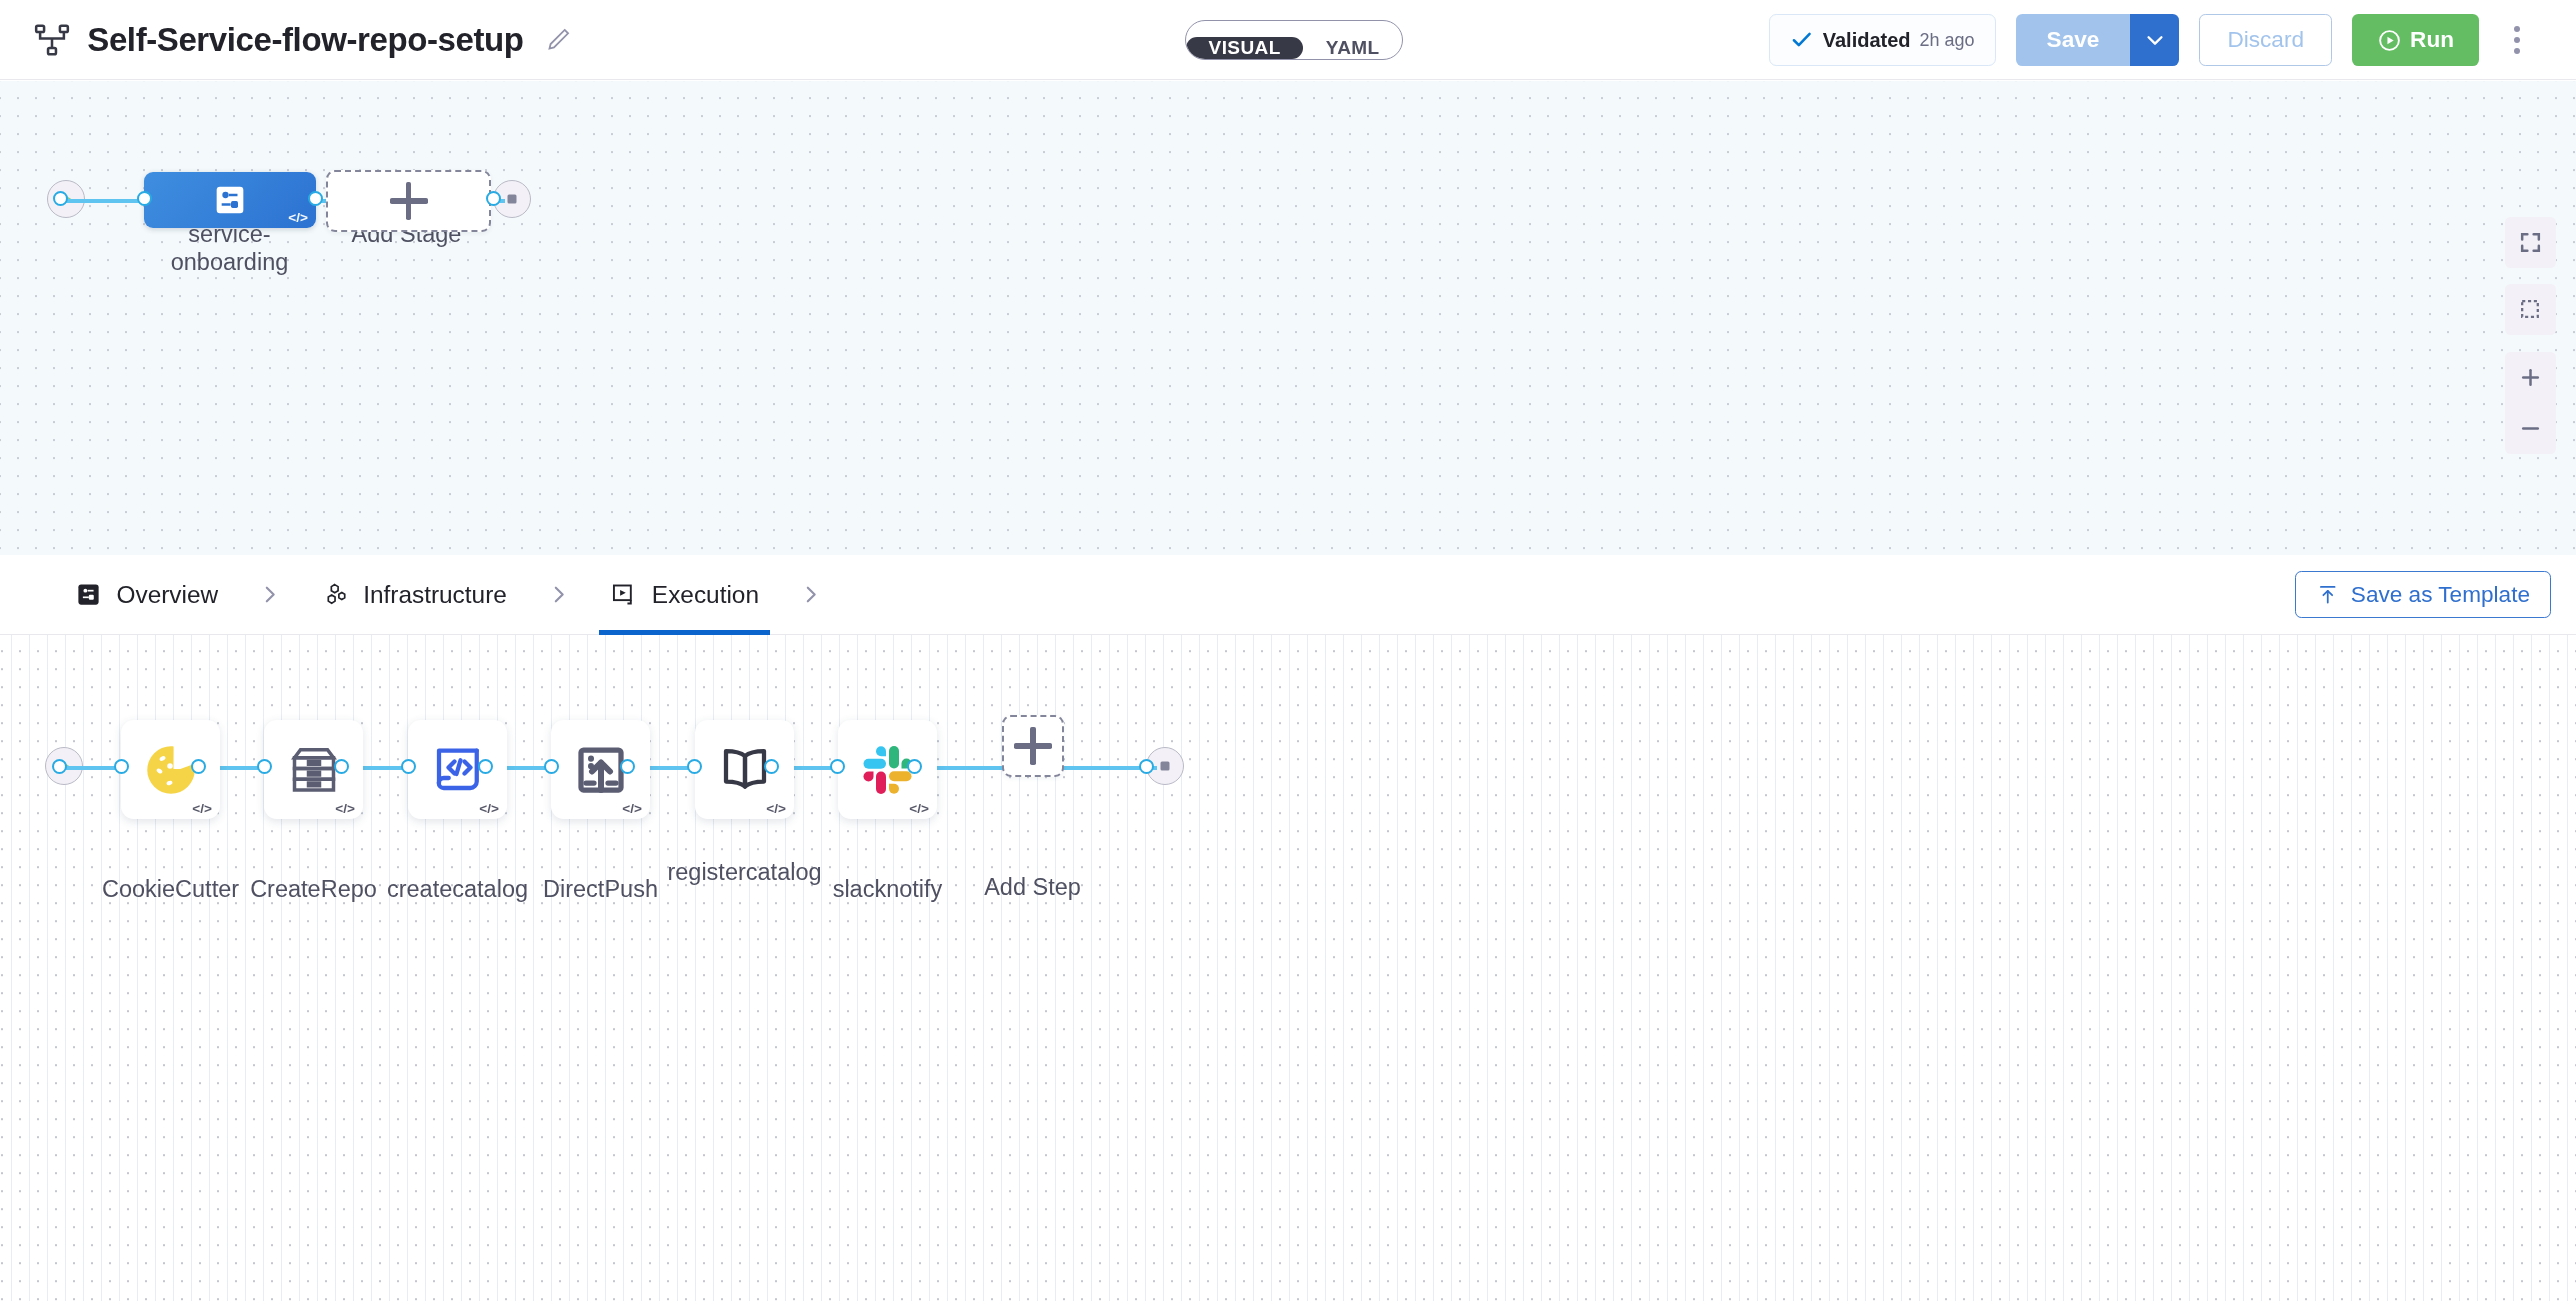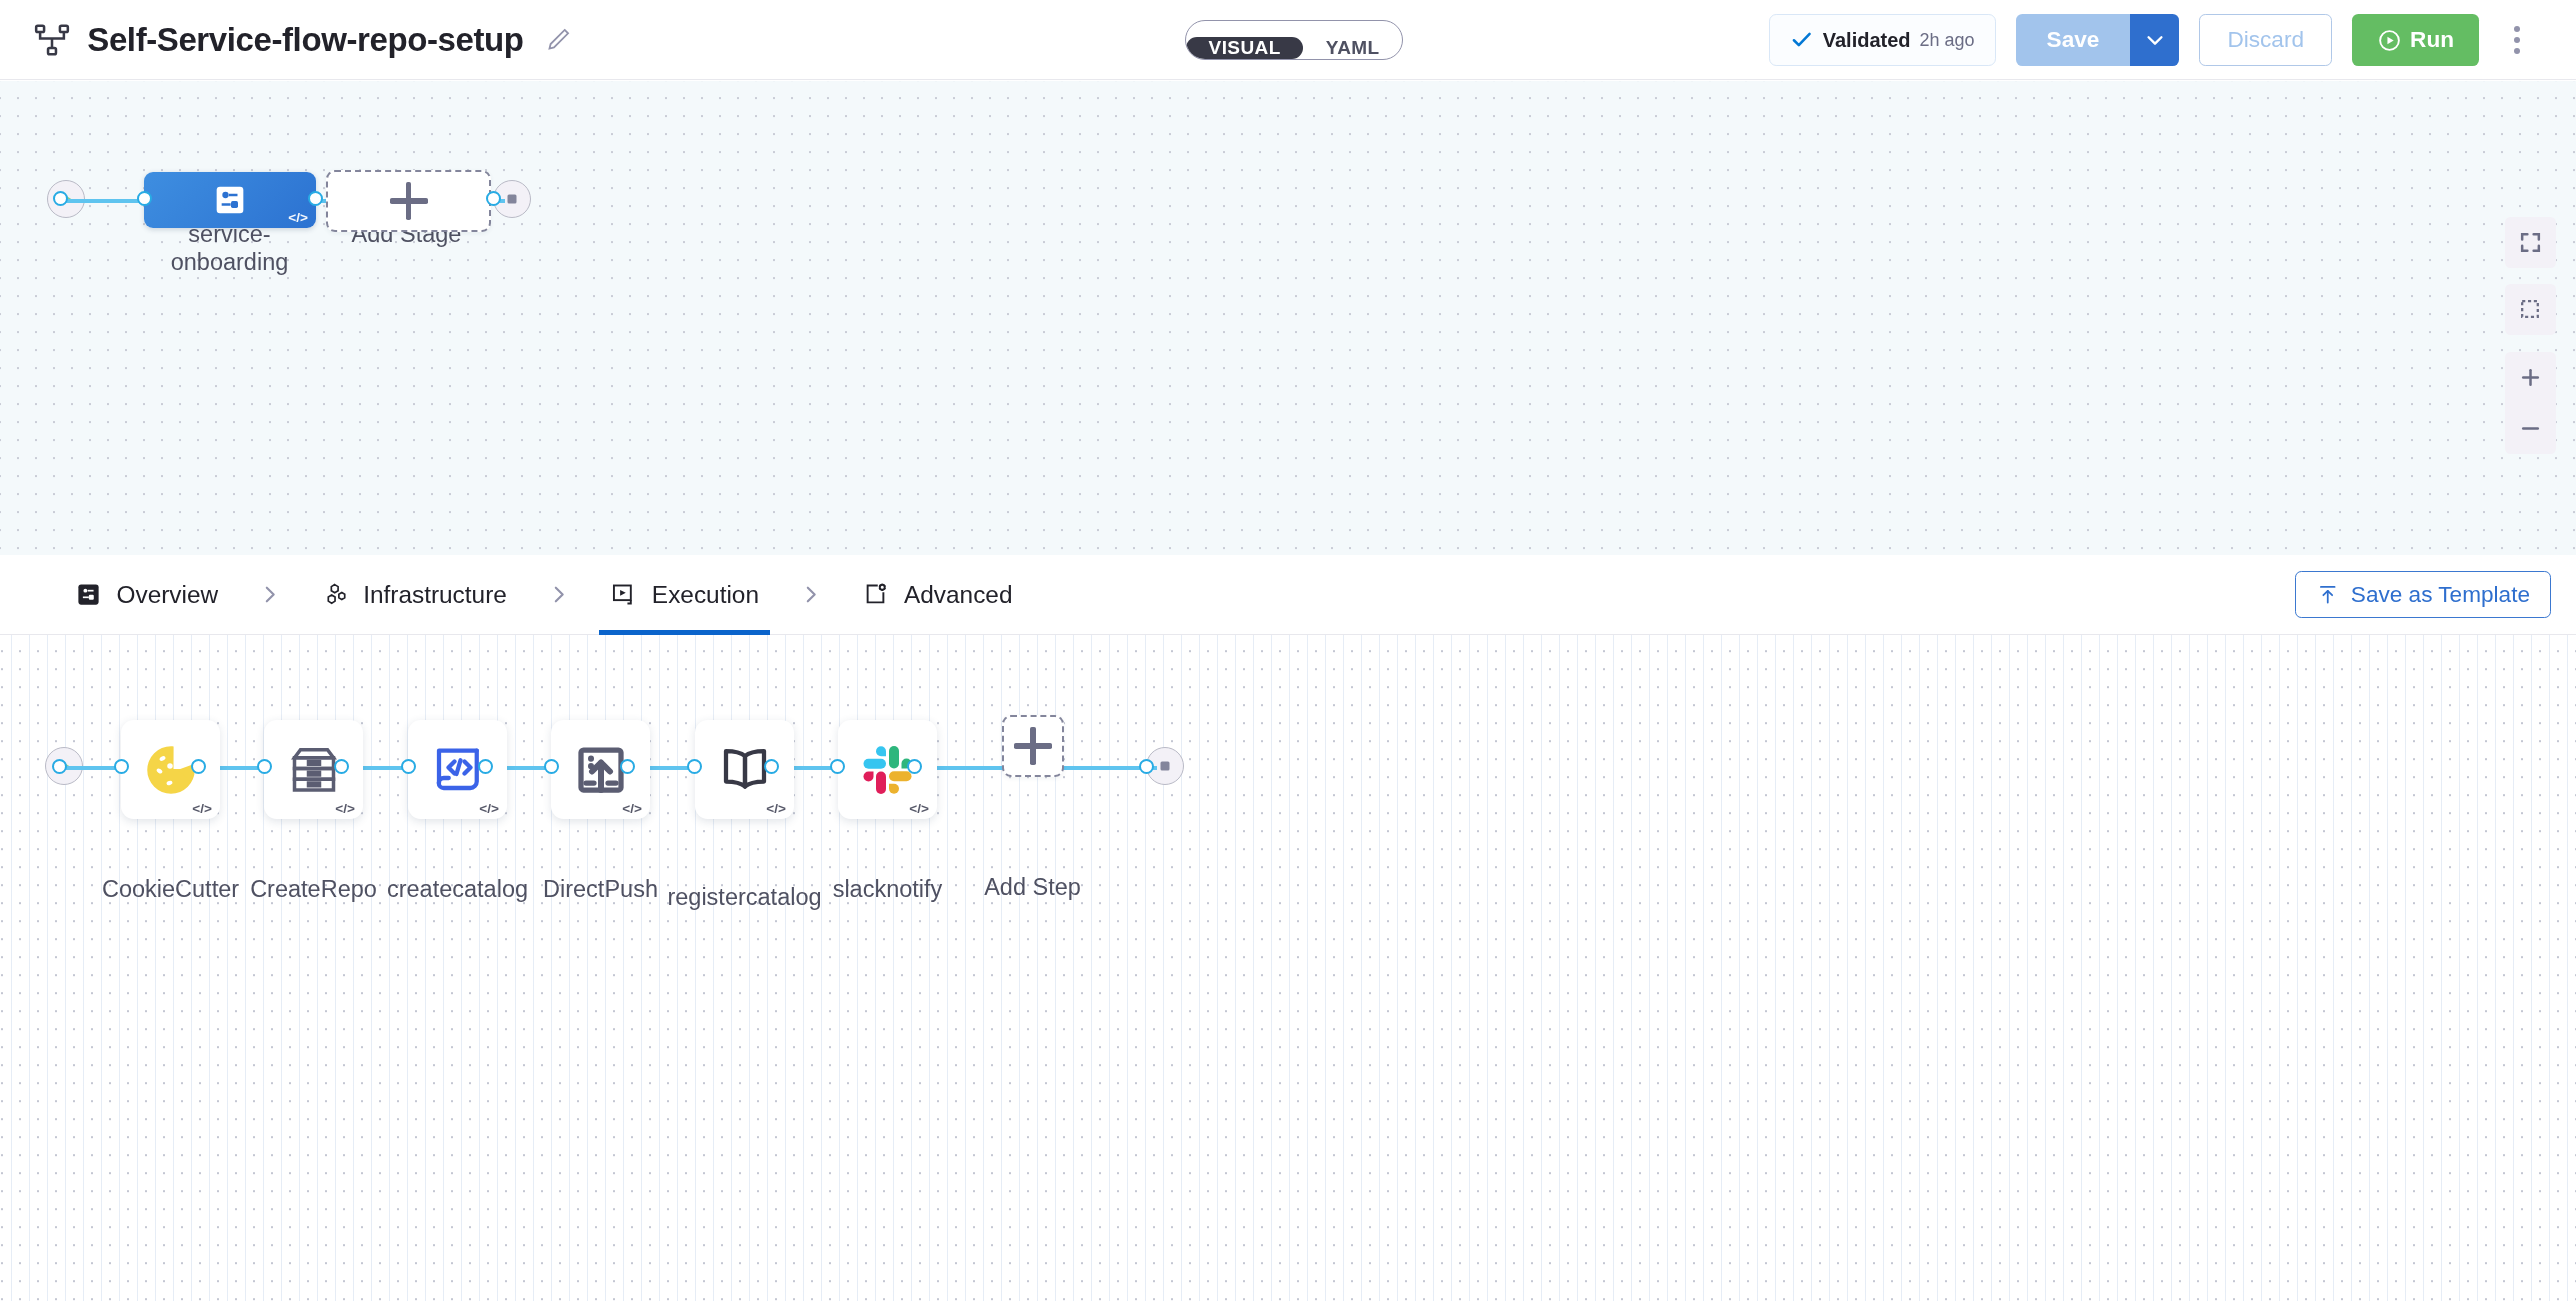--- a/index.html
+++ b/index.html
@@ -405,30 +405,20 @@
     <span>Execution</span>
   </div>
   <div class="tab-sep">
     <span>
       <svg viewBox="0 0 24 24" fill="none" stroke="currentColor" stroke-width="2.2" stroke-linecap="round" stroke-linejoin="round">
           <path d="M9 5l7 7-7 7"></path>
         </svg>
     </span>
   </div>
 
-  <div class="tab">
-    <span>
-      <svg viewBox="0 0 24 24" fill="none" stroke="currentColor" stroke-width="1.7">
-        <path d="M14 4H5v15h14v-9"></path>
-        <circle cx="18" cy="5.6" r="2.2"></circle>
-        <path d="M18 2.4v1.1M18 7.7v1.1M15.2 4l0.9 .6M19.9 6.6l.9 .6M20.8 4l-.9 .6M16.1 6.6l-.9 .6"></path>
-      </svg>
-    </span>
-    <span>Advanced</span>
-  </div>
 
   <button class="save-template-btn">
     <span>
       <svg viewBox="0 0 24 24" fill="none" stroke="currentColor" stroke-width="1.8" stroke-linecap="round" stroke-linejoin="round">
         <path d="M5 4h14"></path>
           <path d="M12 20V8"></path>
           <path d="M7.5 12.5L12 8l4.5 4.5"></path>
       </svg>
     </span>
     <span>Save as Template</span>
@@ -526,21 +516,21 @@
     <span>
       <svg class="step-glyph" viewBox="0 0 24 24" fill="none" stroke="#383946" stroke-width="1.7" stroke-linejoin="round">
         <path d="M12 6.4C10.4 5 8.4 4.4 4.4 4.4v12.2c4 0 6 .6 7.6 2z"></path>
         <path d="M12 6.4c1.6-1.4 3.6-2 7.6-2v12.2c-4 0-6 .6-7.6 2z"></path>
       </svg>
     </span>
     <span class="code-badge dark">&lt;/&gt;</span>
   </div>
   <div class="port" style="left:687px; top:124px;"></div>
   <div class="port" style="left:764px; top:124px;"></div>
-  <div class="step-label" style="left:609px; top:205px; width:271px;">registercatalog</div>
+  <div class="step-label" style="left:609px; top:180px; width:271px;">registercatalog</div>
 
   <div class="step-node" style="left:838px; top:85px;">
     <span>
       <svg class="step-glyph" viewBox="0 0 24 24">
         <path d="M6.2 14.6a2 2 0 1 1-2-2h2z" fill="#e01e5a"></path>
         <path d="M7.2 14.6a2 2 0 0 1 4 0v5a2 2 0 0 1-4 0z" fill="#e01e5a"></path>
         <path d="M9.2 6.5a2 2 0 1 1 2-2v2z" fill="#36c5f0"></path>
         <path d="M9.2 7.5a2 2 0 0 1 0 4h-5a2 2 0 0 1 0-4z" fill="#36c5f0"></path>
         <path d="M17.4 9.4a2 2 0 1 1 2 2h-2z" fill="#2eb67d"></path>
         <path d="M16.4 9.4a2 2 0 0 1-4 0v-5a2 2 0 0 1 4 0z" fill="#2eb67d"></path>

